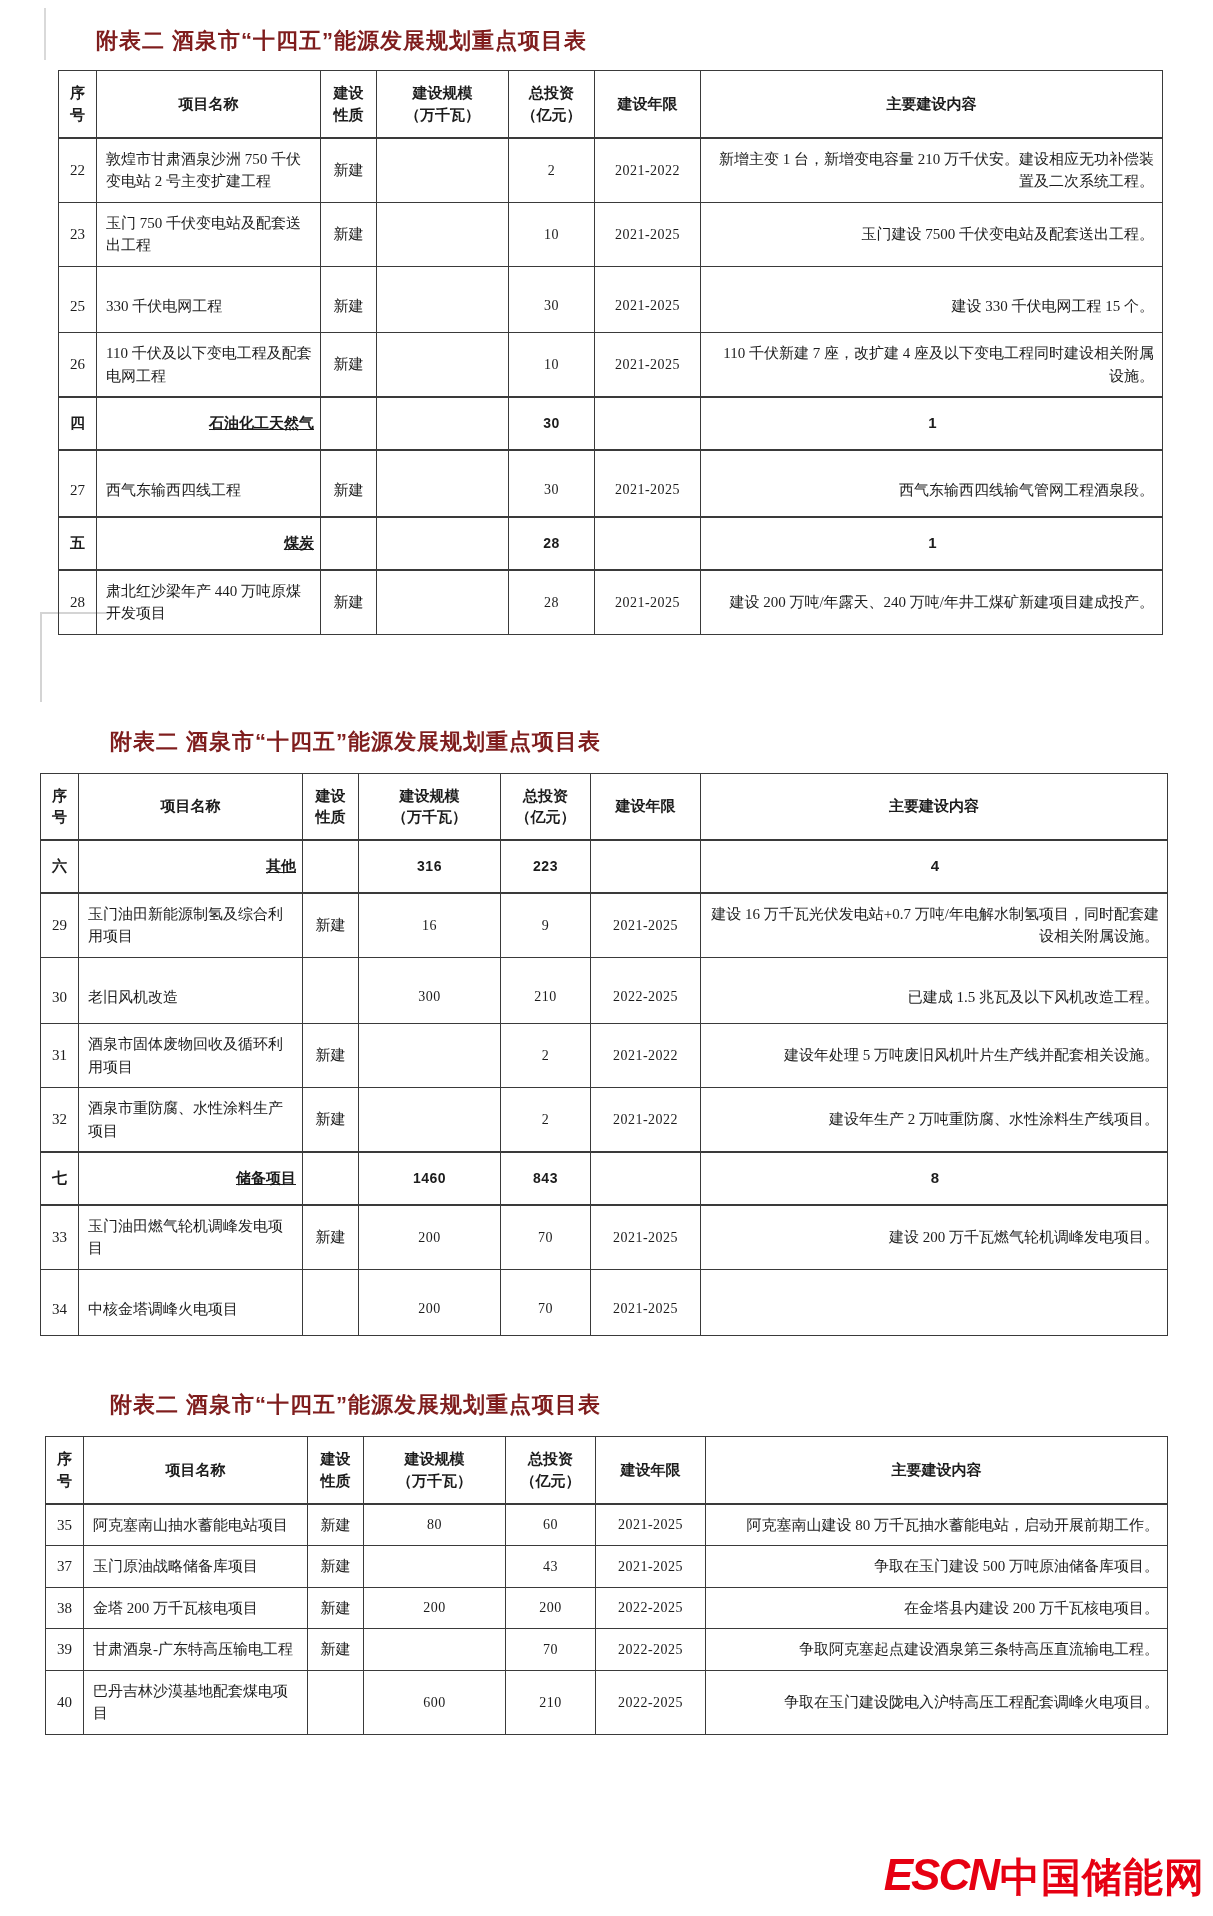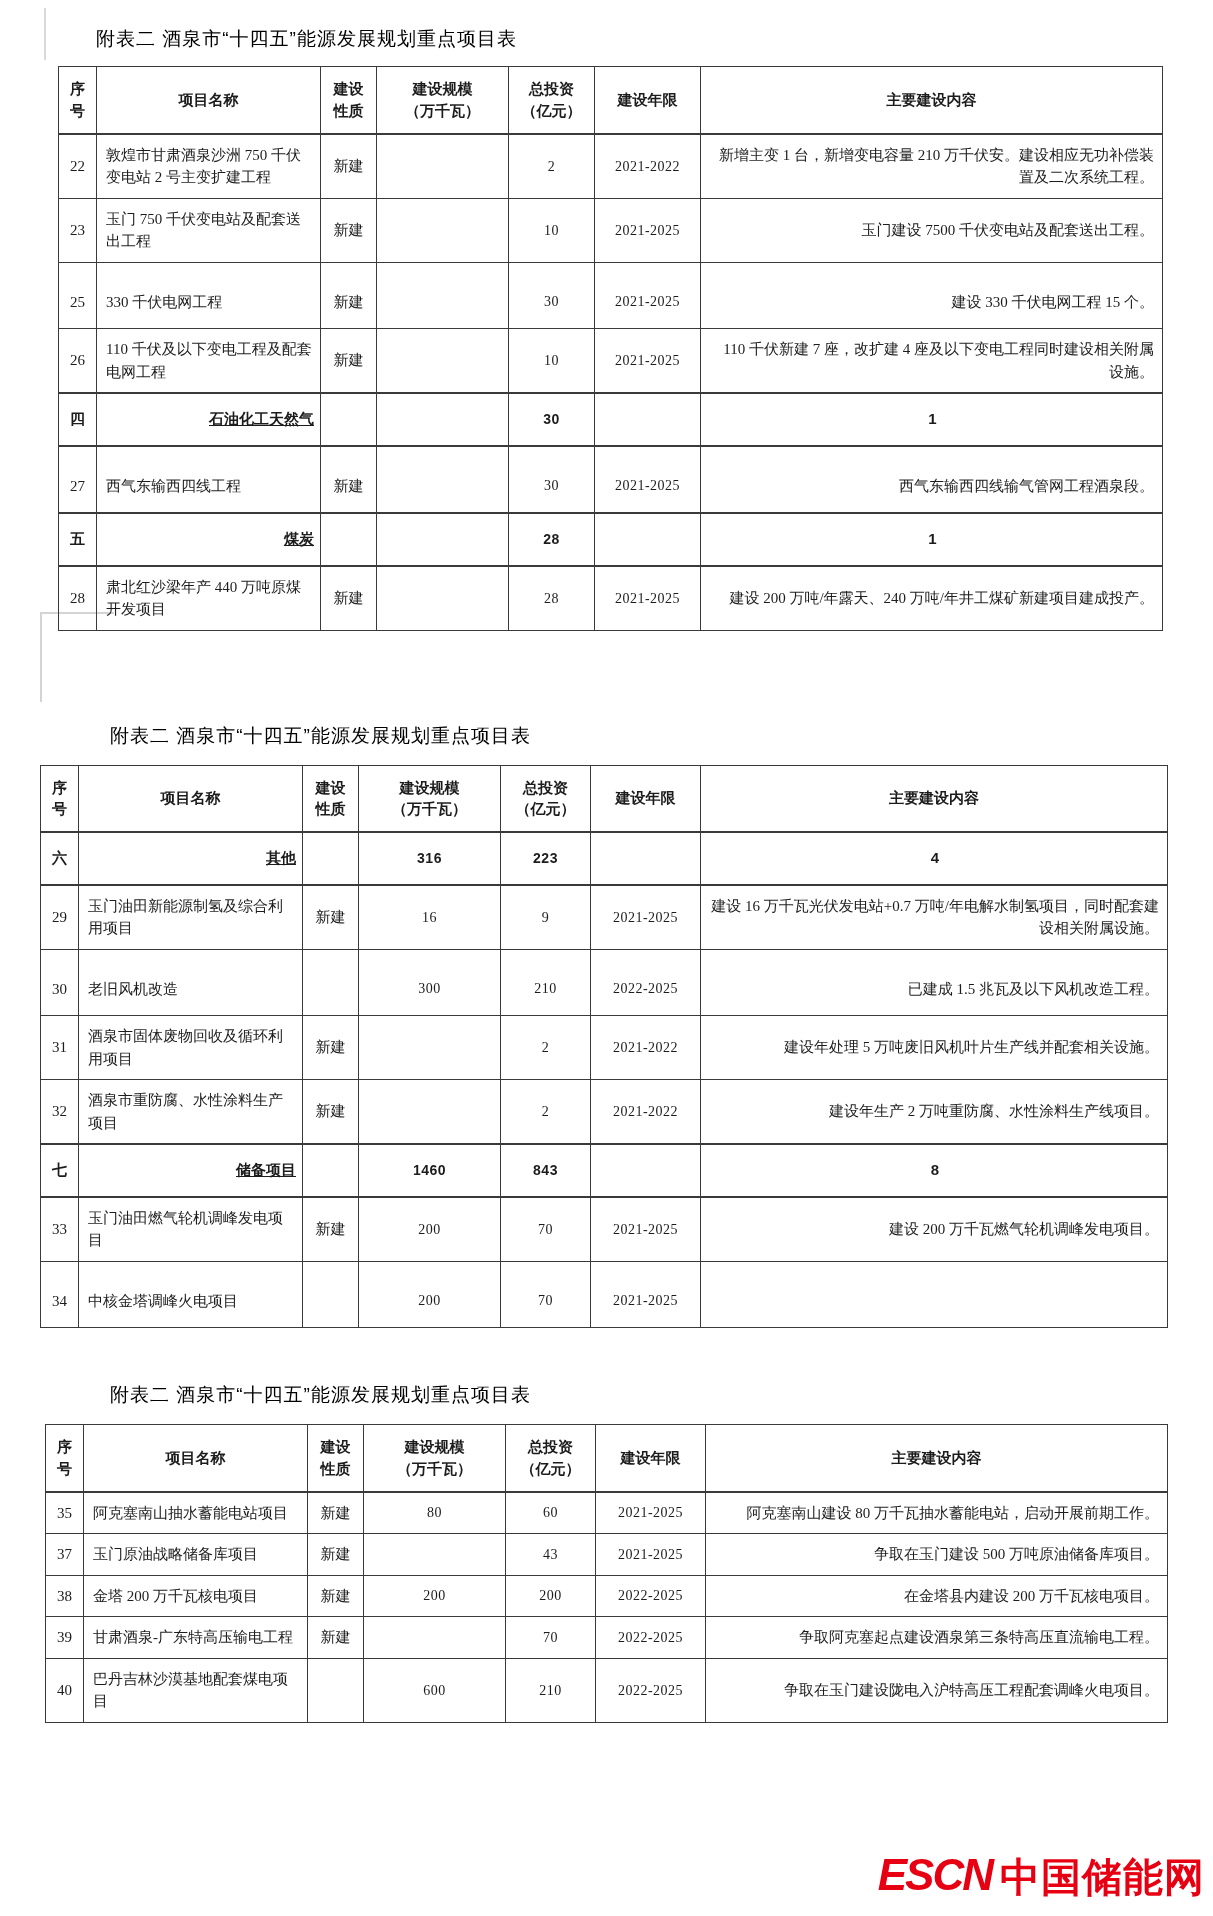--- a/index.html
+++ b/index.html
@@ -7,22 +7,22 @@
   .page{position:relative;width:1213px;height:1916px;background:#ffffff;overflow:hidden;}
 
   .crop-mark-top{position:absolute;left:44px;top:8px;width:10px;height:52px;border-left:2px solid #d9d9d9;}
   .crop-mark-mid{position:absolute;left:40px;top:612px;width:72px;height:88px;border-left:2px solid #d4d4d4;border-top:2px solid #d4d4d4;}
 
   .tbl-section{position:relative;}
   .s1{margin:26px 0 0 58px;width:1105px;}
   .s2{margin:92px 0 0 40px;width:1128px;}
   .s3{margin:54px 0 0 45px;width:1123px;}
 
-  .tbl-title{font-family:"Liberation Sans", sans-serif;font-weight:normal;
-    font-size:19px;letter-spacing:1px;color:#000000;}
+  .tbl-title{font-family:"Liberation Sans", sans-serif;font-weight:bold;
+    font-size:22px;letter-spacing:1px;color:#7f1d1d;}
   .s1 .tbl-title{margin:0 0 14px 38px;}
   .s2 .tbl-title{margin:0 0 16px 70px;}
   .s3 .tbl-title{margin:0 0 16px 65px;}
 
   table.grid{border-collapse:collapse;table-layout:fixed;width:100%;}
   .grid th,.grid td{border:1px solid #3a3a3a;vertical-align:middle;overflow:hidden;}
   .grid th{font-family:"Liberation Sans", sans-serif;font-weight:bold;font-size:15px;
     text-align:center;white-space:pre-line;padding:11px 2px;line-height:1.45;
     border-bottom-width:2px;}
   .grid td{font-size:15px;line-height:1.5;padding:9px 4px;}
@@ -32,21 +32,21 @@
   .grid td.content{text-align:right;padding-left:10px;padding-right:8px;}
   .grid tr.section td{font-family:"Liberation Sans", sans-serif;font-weight:bold;
     border-top-width:2px;border-bottom-width:2px;padding-top:14px;padding-bottom:14px;}
   .grid tr.section td.name{text-align:right;text-decoration:underline;}
   .grid tr.section td.content{text-align:center;}
   .grid tr.plain-tall td{padding-top:28px;padding-bottom:15px;}
 
   .watermark{position:absolute;top:1853px;right:8px;display:flex;align-items:flex-end;
     font-family:"Liberation Sans", sans-serif;font-weight:bold;line-height:1;}
   .watermark .en{font-style:italic;font-size:44px;letter-spacing:-2px;}
-  .watermark .zh{font-size:40px;letter-spacing:1px;margin-left:8px;}
+  .watermark .zh{font-size:40px;letter-spacing:1px;margin-left:2px;}
 </style>
 </head>
 <body>
 
 <div class="page">
 
   <div class="crop-mark-top"></div>
   <div class="crop-mark-mid"></div>
 
   <section class="tbl-section s1">

